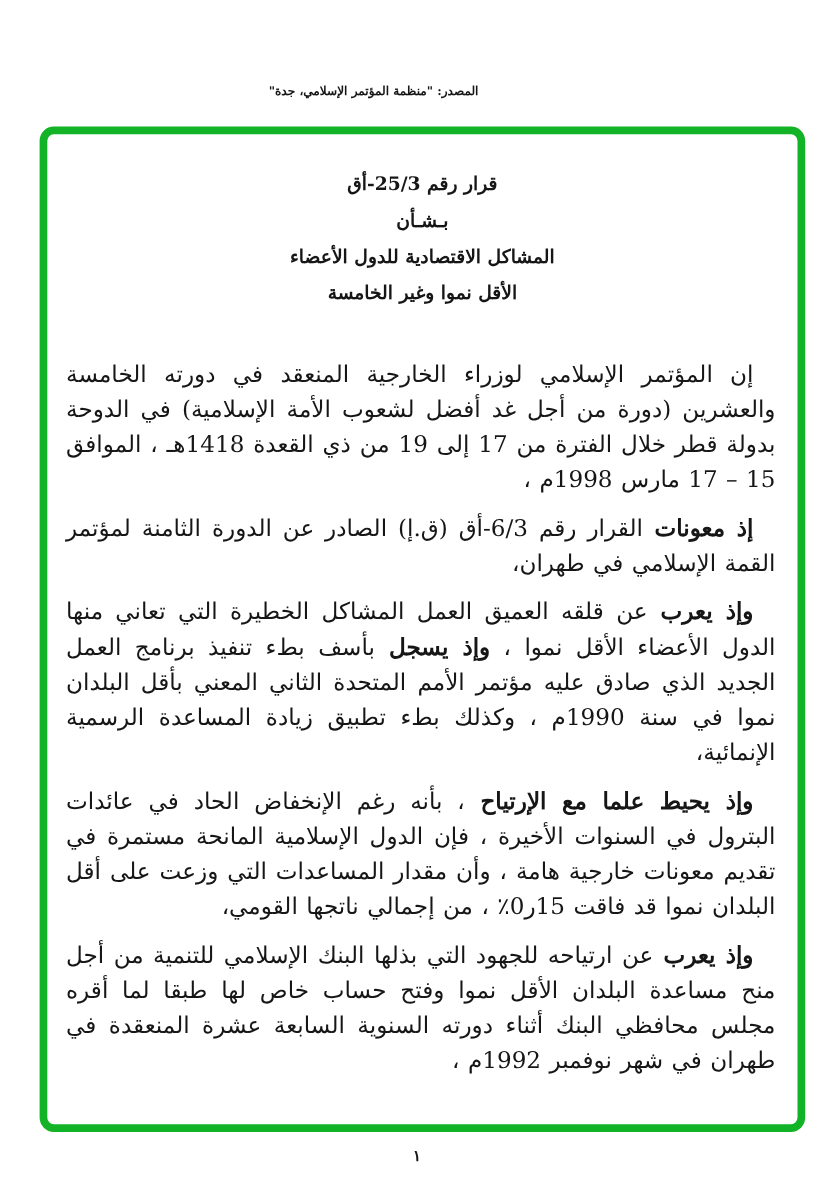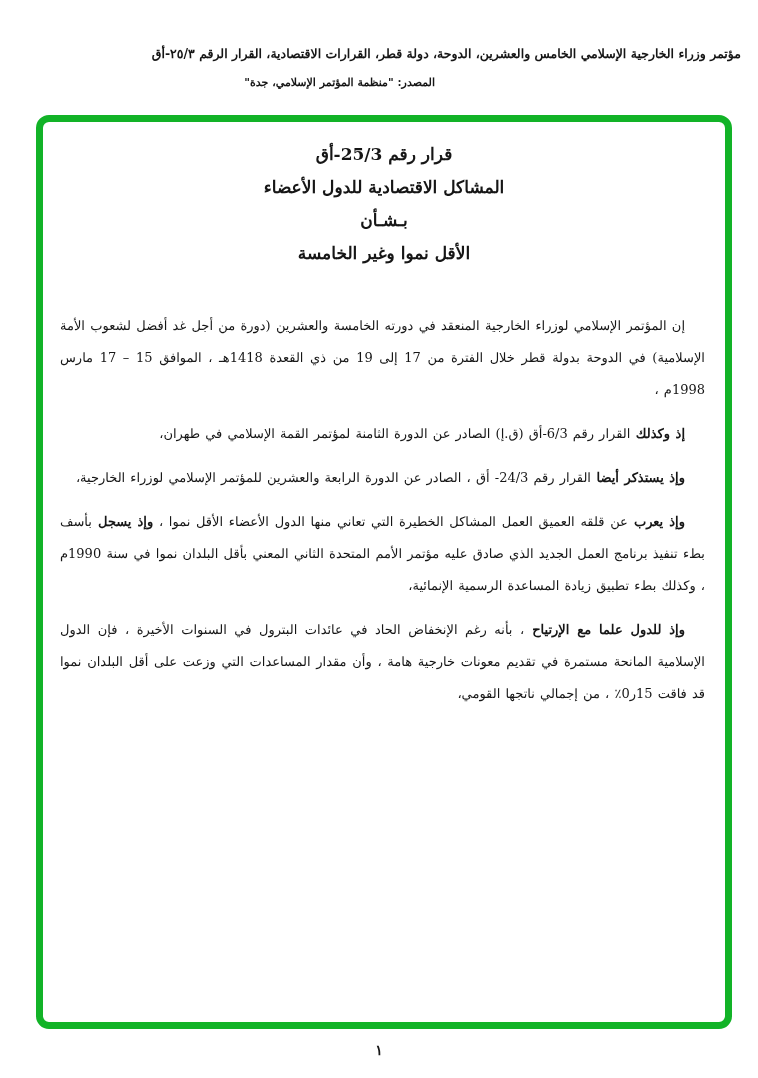--- a/index.html
+++ b/index.html
@@ -30,32 +30,32 @@
     position: absolute; left: 36px; top: 115px;
     width: 696px; height: 914px;
     box-sizing: border-box;
     border: 7px solid var(--green, #12b327);
     border-radius: 13px;
     background: #ffffff;
   }
 
   
   .title-block {
-    margin-top: 16px;
+    margin-top: 30px;
     direction: rtl; text-align: center;
     font-weight: 700;
   }
   .title-line { font-size: 17px; line-height: 33px; }
   .title-line.subject { letter-spacing: 2px; }
 
   
   .doc-body {
     direction: rtl;
     margin: 40px 20px 0 17px;
-    font-size: 13px;
+    font-size: 21px;
   }
   .doc-body p {
     margin: 0 0 12px 0;
     line-height: 32px;
     text-align: justify;
     text-indent: 20px;
     word-spacing: 1px;
   }
   .doc-body p b { font-weight: 700; }
 
@@ -63,38 +63,37 @@
   .page-number {
     position: absolute; top: 1042px; left: 0; right: 0;
     text-align: center; font-size: 14px; font-weight: 700;
   }
 </style>
 </head>
 <body style="--green: #12b327; --ink: #161616;">
 
 <div class="page">
 
-  <div class="hdr1">مؤتمر وزراء الخارجية الإسلامي الخامس والعشرين، الدوحة، دولة قطر، القرارات الاقتصادية، القرار الرقم ٢٥/٣-أق</div>
 
   <div class="hdr2">المصدر:  "منظمة المؤتمر الإسلامي، جدة"</div>
 
   <div class="frame">
 
     <div class="title-block">
       <div class="title-line">قرار رقم 25/3-أق</div>
+      <div class="title-line subject">بـشـأن</div>
       <div class="title-line">المشاكل الاقتصادية للدول الأعضاء</div>
-      <div class="title-line subject">بـشـأن</div>
       <div class="title-line">الأقل نموا وغير الخامسة</div>
     </div>
 
     <div class="doc-body">
         <p><span>إن المؤتمر الإسلامي لوزراء الخارجية المنعقد في دورته الخامسة والعشرين (دورة من أجل غد أفضل لشعوب الأمة الإسلامية) في الدوحة بدولة قطر خلال الفترة من 17 إلى 19 من ذي القعدة 1418هـ ، الموافق 15 – 17 مارس 1998م ،</span></p>
-        <p><b>إذ وكذلك </b><span>القرار رقم 6/3-أق (ق.إ) الصادر عن الدورة الثامنة لمؤتمر القمة الإسلامي في طهران،</span></p>
-        <p><b>وإذ يستذكر أيضا </b><span>القرار رقم 24/3- أق ، الصادر عن الدورة الرابعة والعشرين للمؤتمر الإسلامي لوزراء الخارجية،</span></p>
+        <p><b>إذ معونات </b><span>القرار رقم 6/3-أق (ق.إ) الصادر عن الدورة الثامنة لمؤتمر القمة الإسلامي في طهران،</span></p>
         <p><b>وإذ يعرب </b><span>عن قلقه العميق العمل المشاكل الخطيرة التي تعاني منها الدول الأعضاء الأقل نموا ، </span><b>وإذ يسجل </b><span>بأسف بطء تنفيذ برنامج العمل الجديد الذي صادق عليه مؤتمر الأمم المتحدة الثاني المعني بأقل البلدان نموا في سنة 1990م ، وكذلك بطء تطبيق زيادة المساعدة الرسمية الإنمائية،</span></p>
-        <p><b>وإذ للدول علما مع الإرتياح </b><span>، بأنه رغم الإنخفاض الحاد في عائدات البترول في السنوات الأخيرة ، فإن الدول الإسلامية المانحة مستمرة في تقديم معونات خارجية هامة ، وأن مقدار المساعدات التي وزعت على أقل البلدان نموا قد فاقت 15ر0٪ ، من إجمالي ناتجها القومي،</span></p>
+        <p><b>وإذ يحيط علما مع الإرتياح </b><span>، بأنه رغم الإنخفاض الحاد في عائدات البترول في السنوات الأخيرة ، فإن الدول الإسلامية المانحة مستمرة في تقديم معونات خارجية هامة ، وأن مقدار المساعدات التي وزعت على أقل البلدان نموا قد فاقت 15ر0٪ ، من إجمالي ناتجها القومي،</span></p>
+        <p><b>وإذ يعرب </b><span>عن ارتياحه للجهود التي بذلها البنك الإسلامي للتنمية  من أجل منح مساعدة البلدان الأقل نموا وفتح حساب خاص لها طبقا لما أقره مجلس محافظي البنك أثناء دورته السنوية السابعة عشرة المنعقدة في طهران في شهر نوفمبر 1992م ،</span></p>
       </div>
 
   </div>
 
   <div class="page-number">١</div>
 
 </div>
 
 </body></html>

